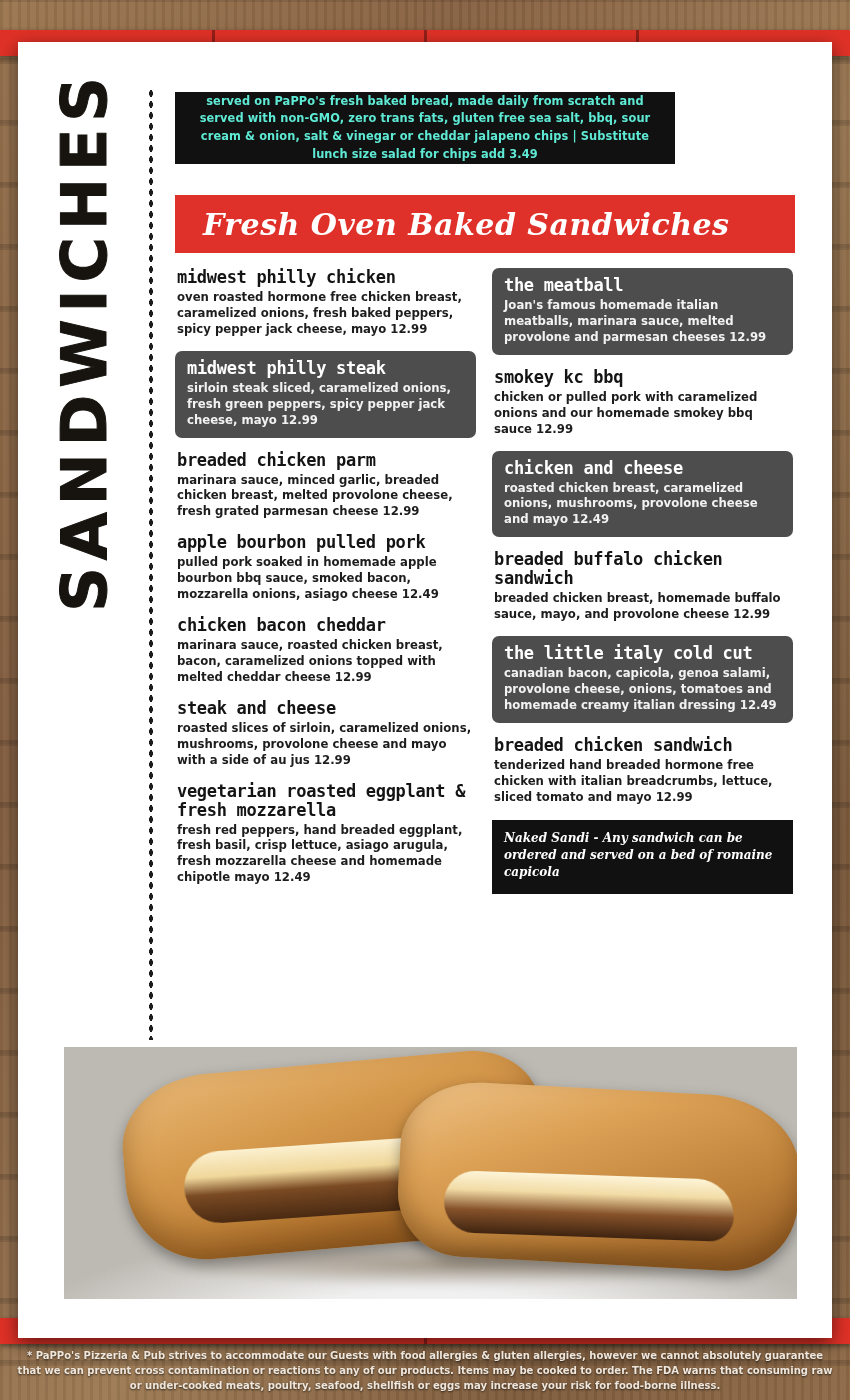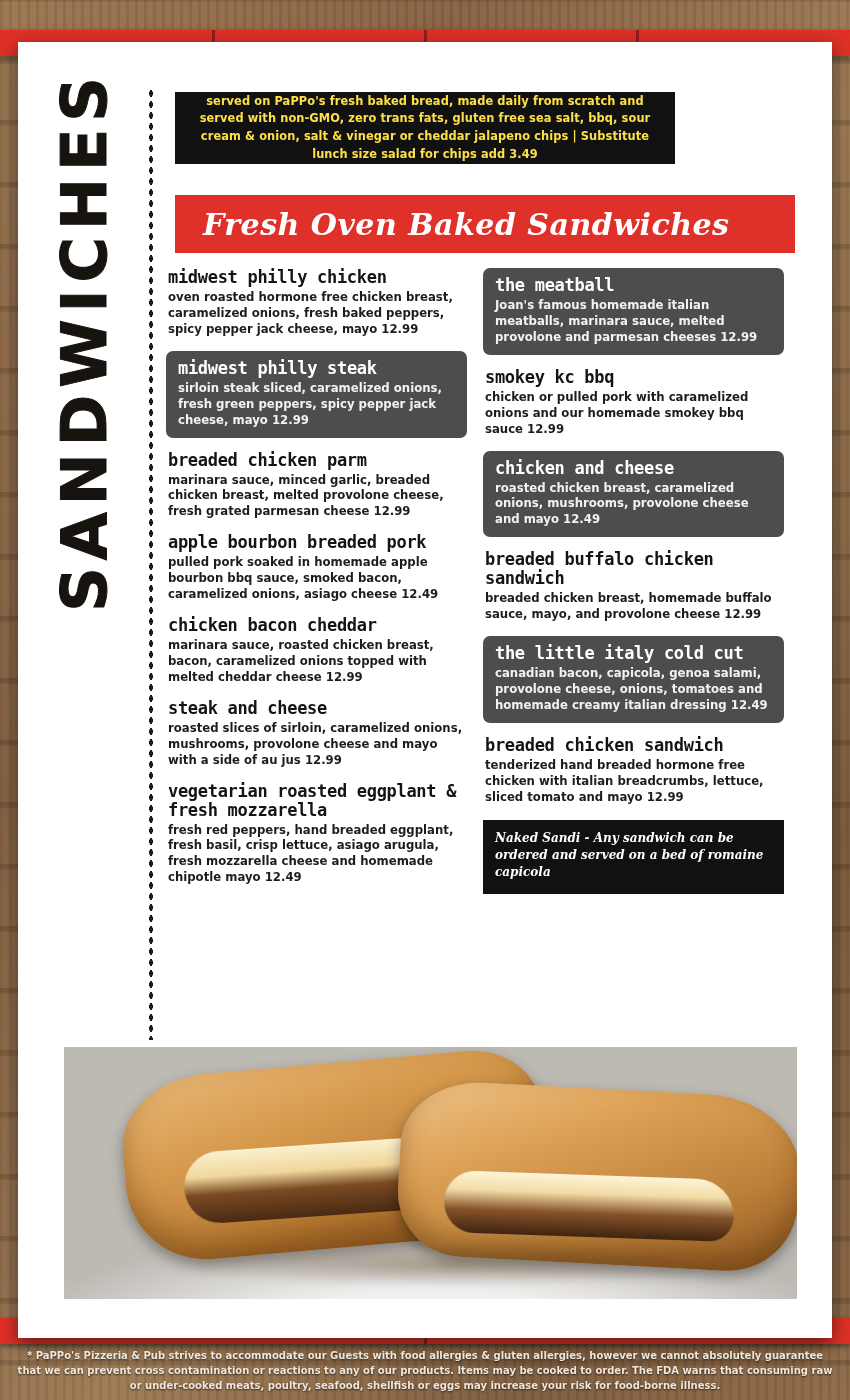--- a/index.html
+++ b/index.html
@@ -84,21 +84,21 @@
     background-size: 6px 11px;
     background-repeat: repeat-y;
   }
 
   
   .notebar {
     position: absolute;
     left: 175px; top: 92px;
     width: 500px; height: 72px;
     background: #111111;
-    color: #fde047;
+    color: #5eead4;
     display: flex; align-items: center; justify-content: center;
     text-align: center;
     padding: 4px 12px;
   }
   .notebar p {
     margin: 0;
     font-family: "DejaVu Sans", sans-serif;
     font-size: 11.4px;
     line-height: 1.55;
     font-weight: 600;
@@ -119,21 +119,21 @@
     font-family: "DejaVu Serif", serif;
     font-style: italic;
     font-weight: 700;
     font-size: 30px;
     letter-spacing: 0.5px;
   }
 
   
   .cols {
     position: absolute;
-    left: 166px; top: 268px;
+    left: 175px; top: 268px;
     width: 624px;
     display: flex;
     gap: 16px;
   }
   .col { width: 301px; }
 
   .item {
     margin-bottom: 13px;
     padding: 0;
   }
@@ -291,22 +291,22 @@
       <h3>midwest philly steak</h3>
       <p><span>sirloin steak sliced, caramelized onions, fresh green peppers, spicy pepper jack cheese, mayo</span> <span class="price">12.99</span></p>
     </div>
 
     <div class="item plain">
       <h3>breaded chicken parm</h3>
       <p><span>marinara sauce, minced garlic, breaded chicken breast, melted provolone cheese, fresh grated parmesan cheese</span> <span class="price">12.99</span></p>
     </div>
 
     <div class="item plain">
-      <h3>apple bourbon breaded pork</h3>
-      <p><span>pulled pork soaked in homemade apple bourbon bbq sauce, smoked bacon, caramelized onions, asiago cheese</span> <span class="price">12.49</span></p>
+      <h3>apple bourbon pulled pork</h3>
+      <p><span>pulled pork soaked in homemade apple bourbon bbq sauce, smoked bacon, mozzarella onions, asiago cheese</span> <span class="price">12.49</span></p>
     </div>
 
     <div class="item plain">
       <h3>chicken bacon cheddar</h3>
       <p><span>marinara sauce, roasted chicken breast, bacon, caramelized onions topped with melted cheddar cheese</span> <span class="price">12.99</span></p>
     </div>
 
     <div class="item plain">
       <h3>steak and cheese</h3>
       <p><span>roasted slices of sirloin, caramelized onions, mushrooms, provolone cheese and mayo with a side of au jus</span> <span class="price">12.99</span></p>

